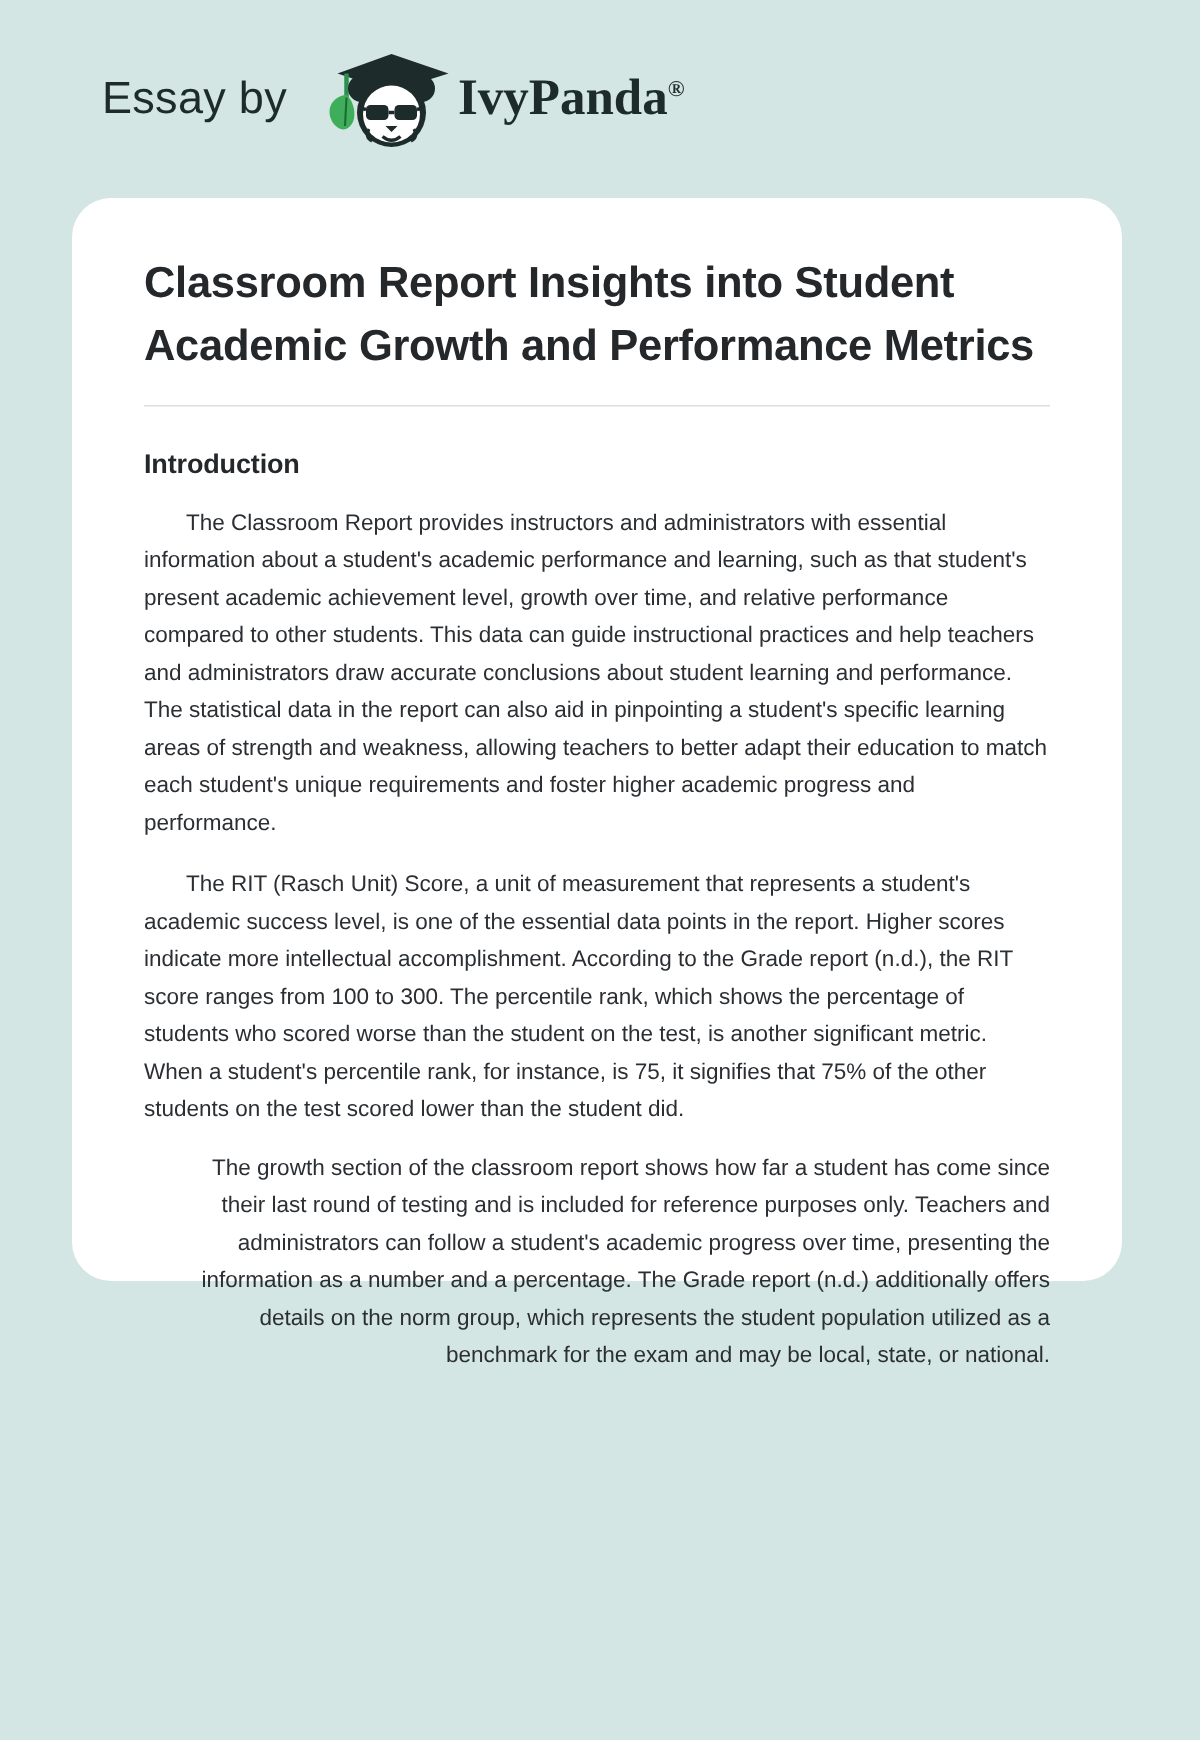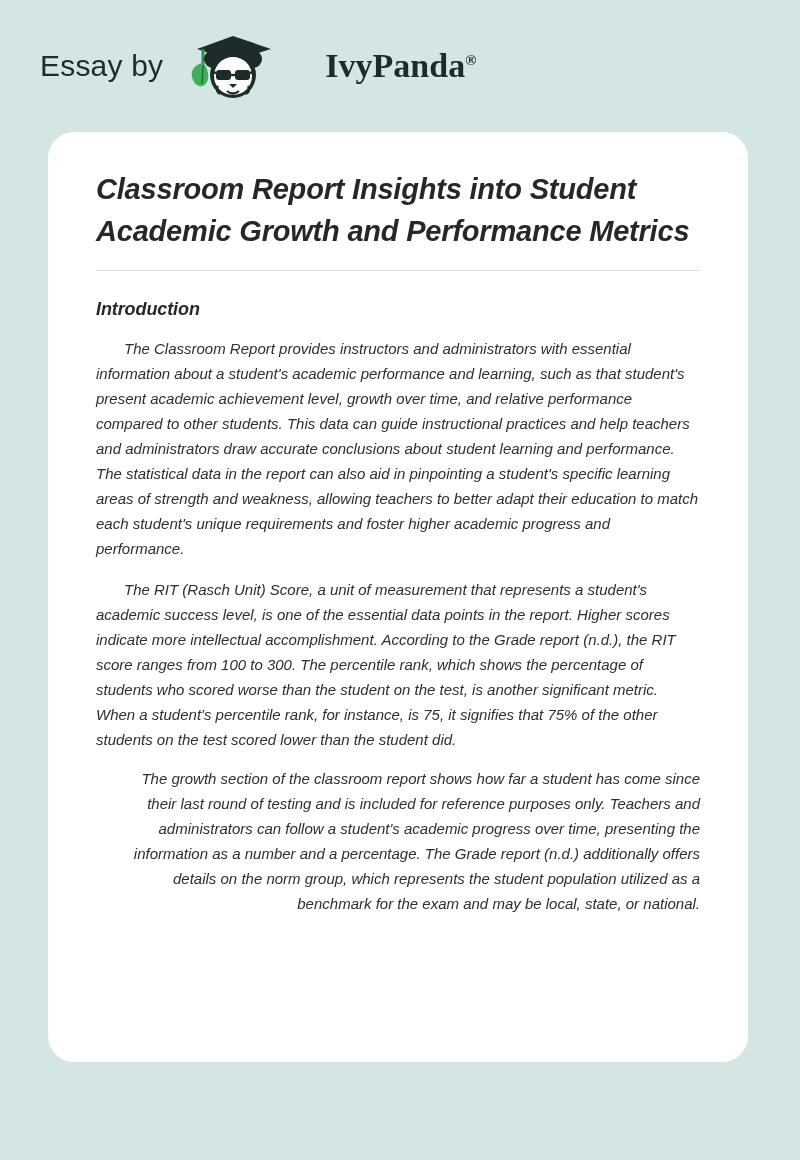--- a/index.html
+++ b/index.html
@@ -10,35 +10,34 @@
     background: #d3e6e4;
     font-family: "Liberation Sans", sans-serif;
     overflow: hidden;
   }
 
   
   .masthead {
     height: 132px;
     display: flex;
     align-items: center;
-    padding-left: 40px;
+    padding-left: 68px;
     text-align: center;
   }
   .essay-by {
     font-size: 30px;
     font-weight: 400;
     color: #1d2b2a;
     letter-spacing: .2px;
     line-height: 1;
   }
   .logo-lockup {
     display: flex;
     align-items: center;
     margin-left: 16px;
-    gap: 48px;
   }
   .panda-mark {
     width: 104px;
     height: 68px;
     display: block;
   }
   .wordmark {
     font-family: "Liberation Serif", serif;
     font-size: 34px;
     font-weight: 700;
@@ -52,25 +51,24 @@
     vertical-align: super;
     font-weight: 700;
   }
 
   
   .card {
     position: absolute;
     left: 48px;
     top: 132px;
     width: 700px;
-    height: 930px;
+    height: 722px;
     background: #ffffff;
     border-radius: 26px;
     padding: 36px 48px 0 48px;
-    font-style: italic;
   }
 
   .doc-title {
     font-size: 29px;
     line-height: 42px;
     font-weight: 700;
     color: #25282b;
     letter-spacing: -0.2px;
     margin: 0;
   }

